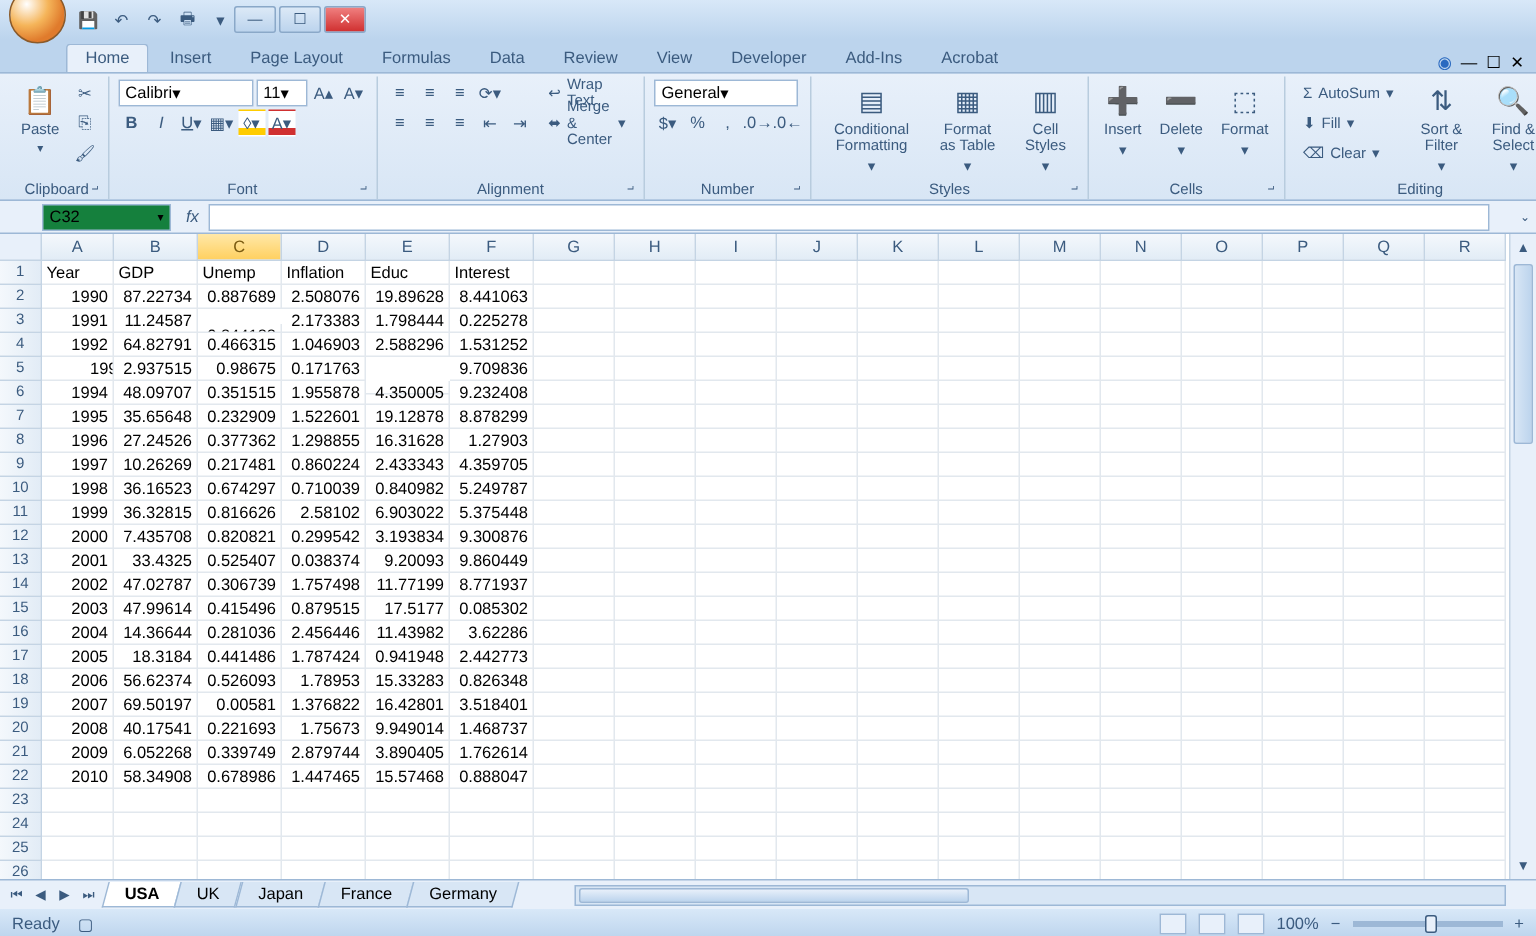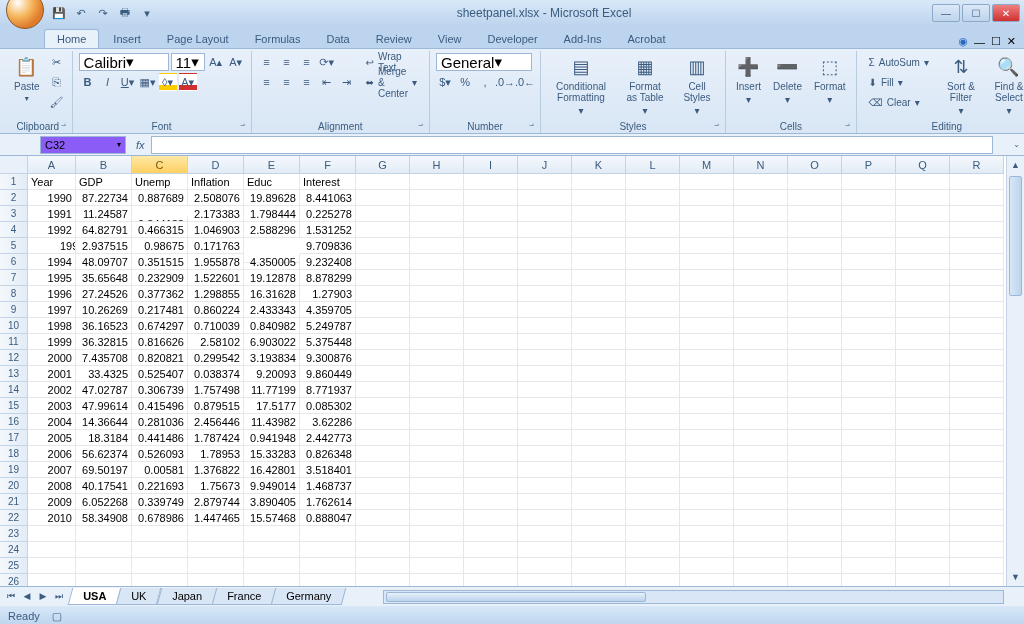--- a/index.html
+++ b/index.html
@@ -24,27 +24,27 @@
 
 .ribbon { height: 86px; background: linear-gradient(#e8f0fa,#d8e6f5); border-top: 1px solid #9db8d6; border-bottom: 1px solid #9db8d6; display: flex; padding: 2px 4px 0; }
 .group { border-right: 1px solid #b8ccde; padding: 2px 6px 0; display: flex; flex-direction: column; height: 100%; }
 .group-body { flex: 1; display: flex; align-items: flex-start; gap: 4px; }
 .group-label { text-align: center; font-size: 10px; color: #3b5b7f; padding: 1px 0; position: relative; }
 .group-label::after { content: "⌐"; position: absolute; right: 0; font-size: 8px; transform: rotate(180deg); color: #3b5b7f; }
 .big-btn { display: flex; flex-direction: column; align-items: center; gap: 2px; padding: 2px 4px; font-size: 10px; color: #3b5b7f; }
 .big-btn .icon { width: 24px; height: 24px; display: flex; align-items: center; justify-content: center; font-size: 18px; }
 .stack { display: flex; flex-direction: column; gap: 2px; }
 .row { display: flex; gap: 2px; align-items: center; }
-.combo { height: 18px; background: #fff; border: 1px solid #9db8d6; font-size: 15px; padding: 0 4px; display: flex; align-items: center; }
+.combo { height: 18px; background: #fff; border: 1px solid #9db8d6; font-size: 11px; padding: 0 4px; display: flex; align-items: center; }
 .mini { width: 18px; height: 18px; border: 1px solid transparent; display: flex; align-items: center; justify-content: center; font-size: 11px; color: #3b5b7f; }
 .wide-btn { height: 18px; padding: 0 6px; display: flex; align-items: center; gap: 4px; font-size: 10px; color: #3b5b7f; }
 
 
 .fbar { height: 22px; background: #e8f0fa; border-bottom: 1px solid #9db8d6; display: flex; align-items: center; }
-.namebox { width: 86px; background: #8b5cf6; border: 1px solid #9db8d6; height: 18px; margin: 0 4px 0 40px; padding: 0 4px; font-size: 11px; display:flex; align-items:center; }
+.namebox { width: 86px; background: #15803d; border: 1px solid #9db8d6; height: 18px; margin: 0 4px 0 28px; padding: 0 4px; font-size: 11px; display:flex; align-items:center; }
 .fx { font-style: italic; color: #3b5b7f; margin: 0 6px; }
 .formula-input { flex: 1; background: #fff; border: 1px solid #9db8d6; height: 18px; margin-right: 20px; }
 
 
 .grid-wrap { position: relative; background: #fff; height: 430px; overflow: hidden; }
 .corner { position: absolute; left: 0; top: 0; width: 28px; height: 18px; background: #e8f0fa; border-right: 1px solid #c4d4e4; border-bottom: 1px solid #c4d4e4; }
 .col-headers { position: absolute; left: 28px; top: 0; right: 18px; height: 18px; display: flex; }
 .col-h { border-right: 1px solid #c4d4e4; border-bottom: 1px solid #c4d4e4; background: linear-gradient(#f4f8fc,#e2ecf6); text-align: center; font-size: 11px; color: #3b5b7f; line-height: 18px; }
 .col-h.sel { background: linear-gradient(#ffe8a8,#ffd060); color: #7a5a10; }
 .row-headers { position: absolute; left: 0; top: 18px; width: 28px; bottom: 0; }
@@ -79,21 +79,20 @@
 
 <div class="titlebar">
   <div class="office-btn"></div>
   <div class="qat">
     <div class="qat-item">💾</div>
     <div class="qat-item">↶</div>
     <div class="qat-item">↷</div>
     <div class="qat-item">🖶</div>
     <div class="qat-item">▾</div>
   </div>
-  <div class="title-text">sheetpanel.xlsx - Microsoft Excel</div>
   <div class="win-controls">
     <div class="win-btn">—</div>
     <div class="win-btn">☐</div>
     <div class="win-btn close">✕</div>
   </div>
 </div>
 
 <div class="tabs-row" id="tabs-row">
   <div class="tab active">Home</div>
     <div class="tab">Insert</div>
@@ -832,13 +831,24 @@
       <div class="sheet-tab"><span>Germany</span></div>
     </div>
   <div class="hscroll">
       <div class="thumb"></div>
     </div>
 </div>
 
 <div class="status">
   <span>Ready</span>
   <span style="margin-left:12px;">▢</span>
+  <div class="right">
+    <div class="view-btn"></div>
+    <div class="view-btn"></div>
+    <div class="view-btn"></div>
+    <span>100%</span>
+    <span>−</span>
+    <div class="zoom-slider">
+        <div class="knob"></div>
+      </div>
+    <span>+</span>
+  </div>
 </div>
 
 </body></html>

